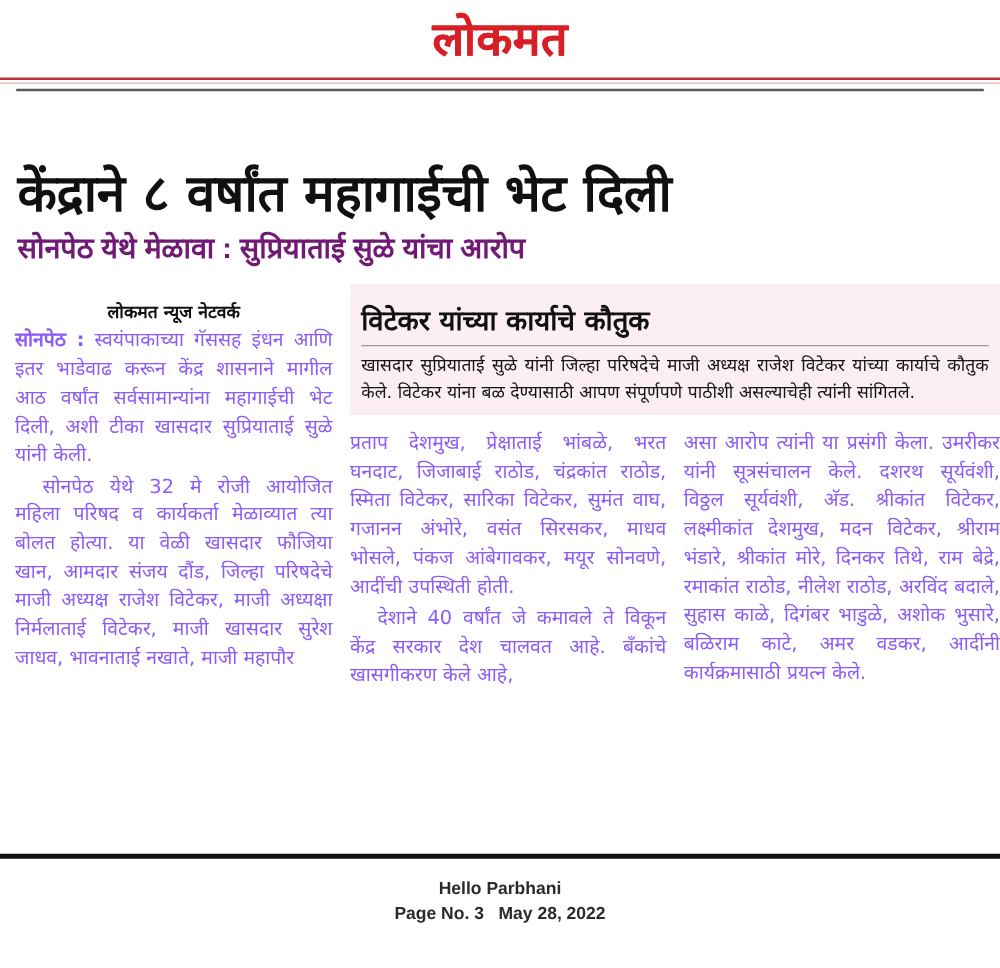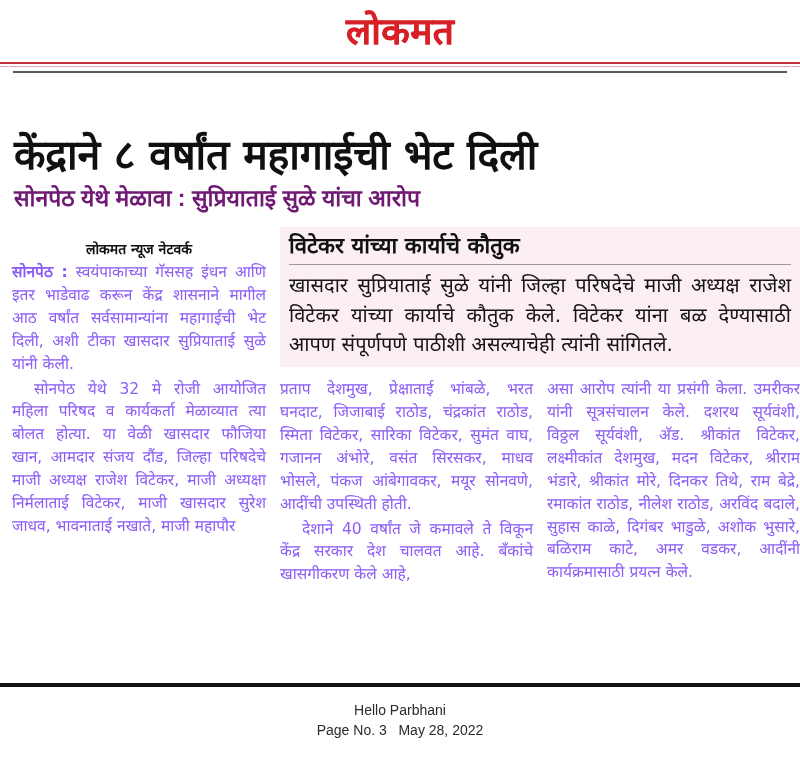--- a/index.html
+++ b/index.html
@@ -124,40 +124,40 @@
   .para.indent {
     text-indent: 22px;
   }
   .lead-word {
     font-weight: bold;
   }
 
   
   .highlight-box {
     background: #fbeff1;
-    padding: 5px 9px 8px 9px;
+    padding: 17px 9px 8px 9px;
     box-sizing: border-box;
     margin-bottom: 11px;
   }
   .highlight-title {
     font-family: "DejaVu Sans", sans-serif;
     font-weight: bold;
     font-size: 22px;
     line-height: 1.25;
     color: #111;
     padding-bottom: 3px;
   }
   .highlight-divider {
     height: 1px;
     background: #9a9a9a;
     margin: 2px 0 6px 0;
   }
   .highlight-body {
     font-family: "DejaVu Sans", sans-serif;
-    font-size: 20px;
+    font-size: 14px;
     line-height: 1.46;
     color: #141414;
     text-align: justify;
   }
 
   .two-col-under {
     display: flex;
     gap: 14px;
     align-items: flex-start;
   }
@@ -179,21 +179,21 @@
     position: absolute;
     left: 0;
     top: 700px;
     width: 100%;
     text-align: center;
     font-family: "Liberation Sans", sans-serif;
     font-size: 14px;
     line-height: 1.45;
     color: #2b2b2b;
   }
-  .footer-line span { white-space: pre; }
+  .footer-line span { white-space: pre; font-weight: bold; }
 </style>
 </head>
 <body>
 
 <div class="page">
 
   <div class="masthead">
     <div class="masthead-logo">लोकमत</div>
   </div>
 

